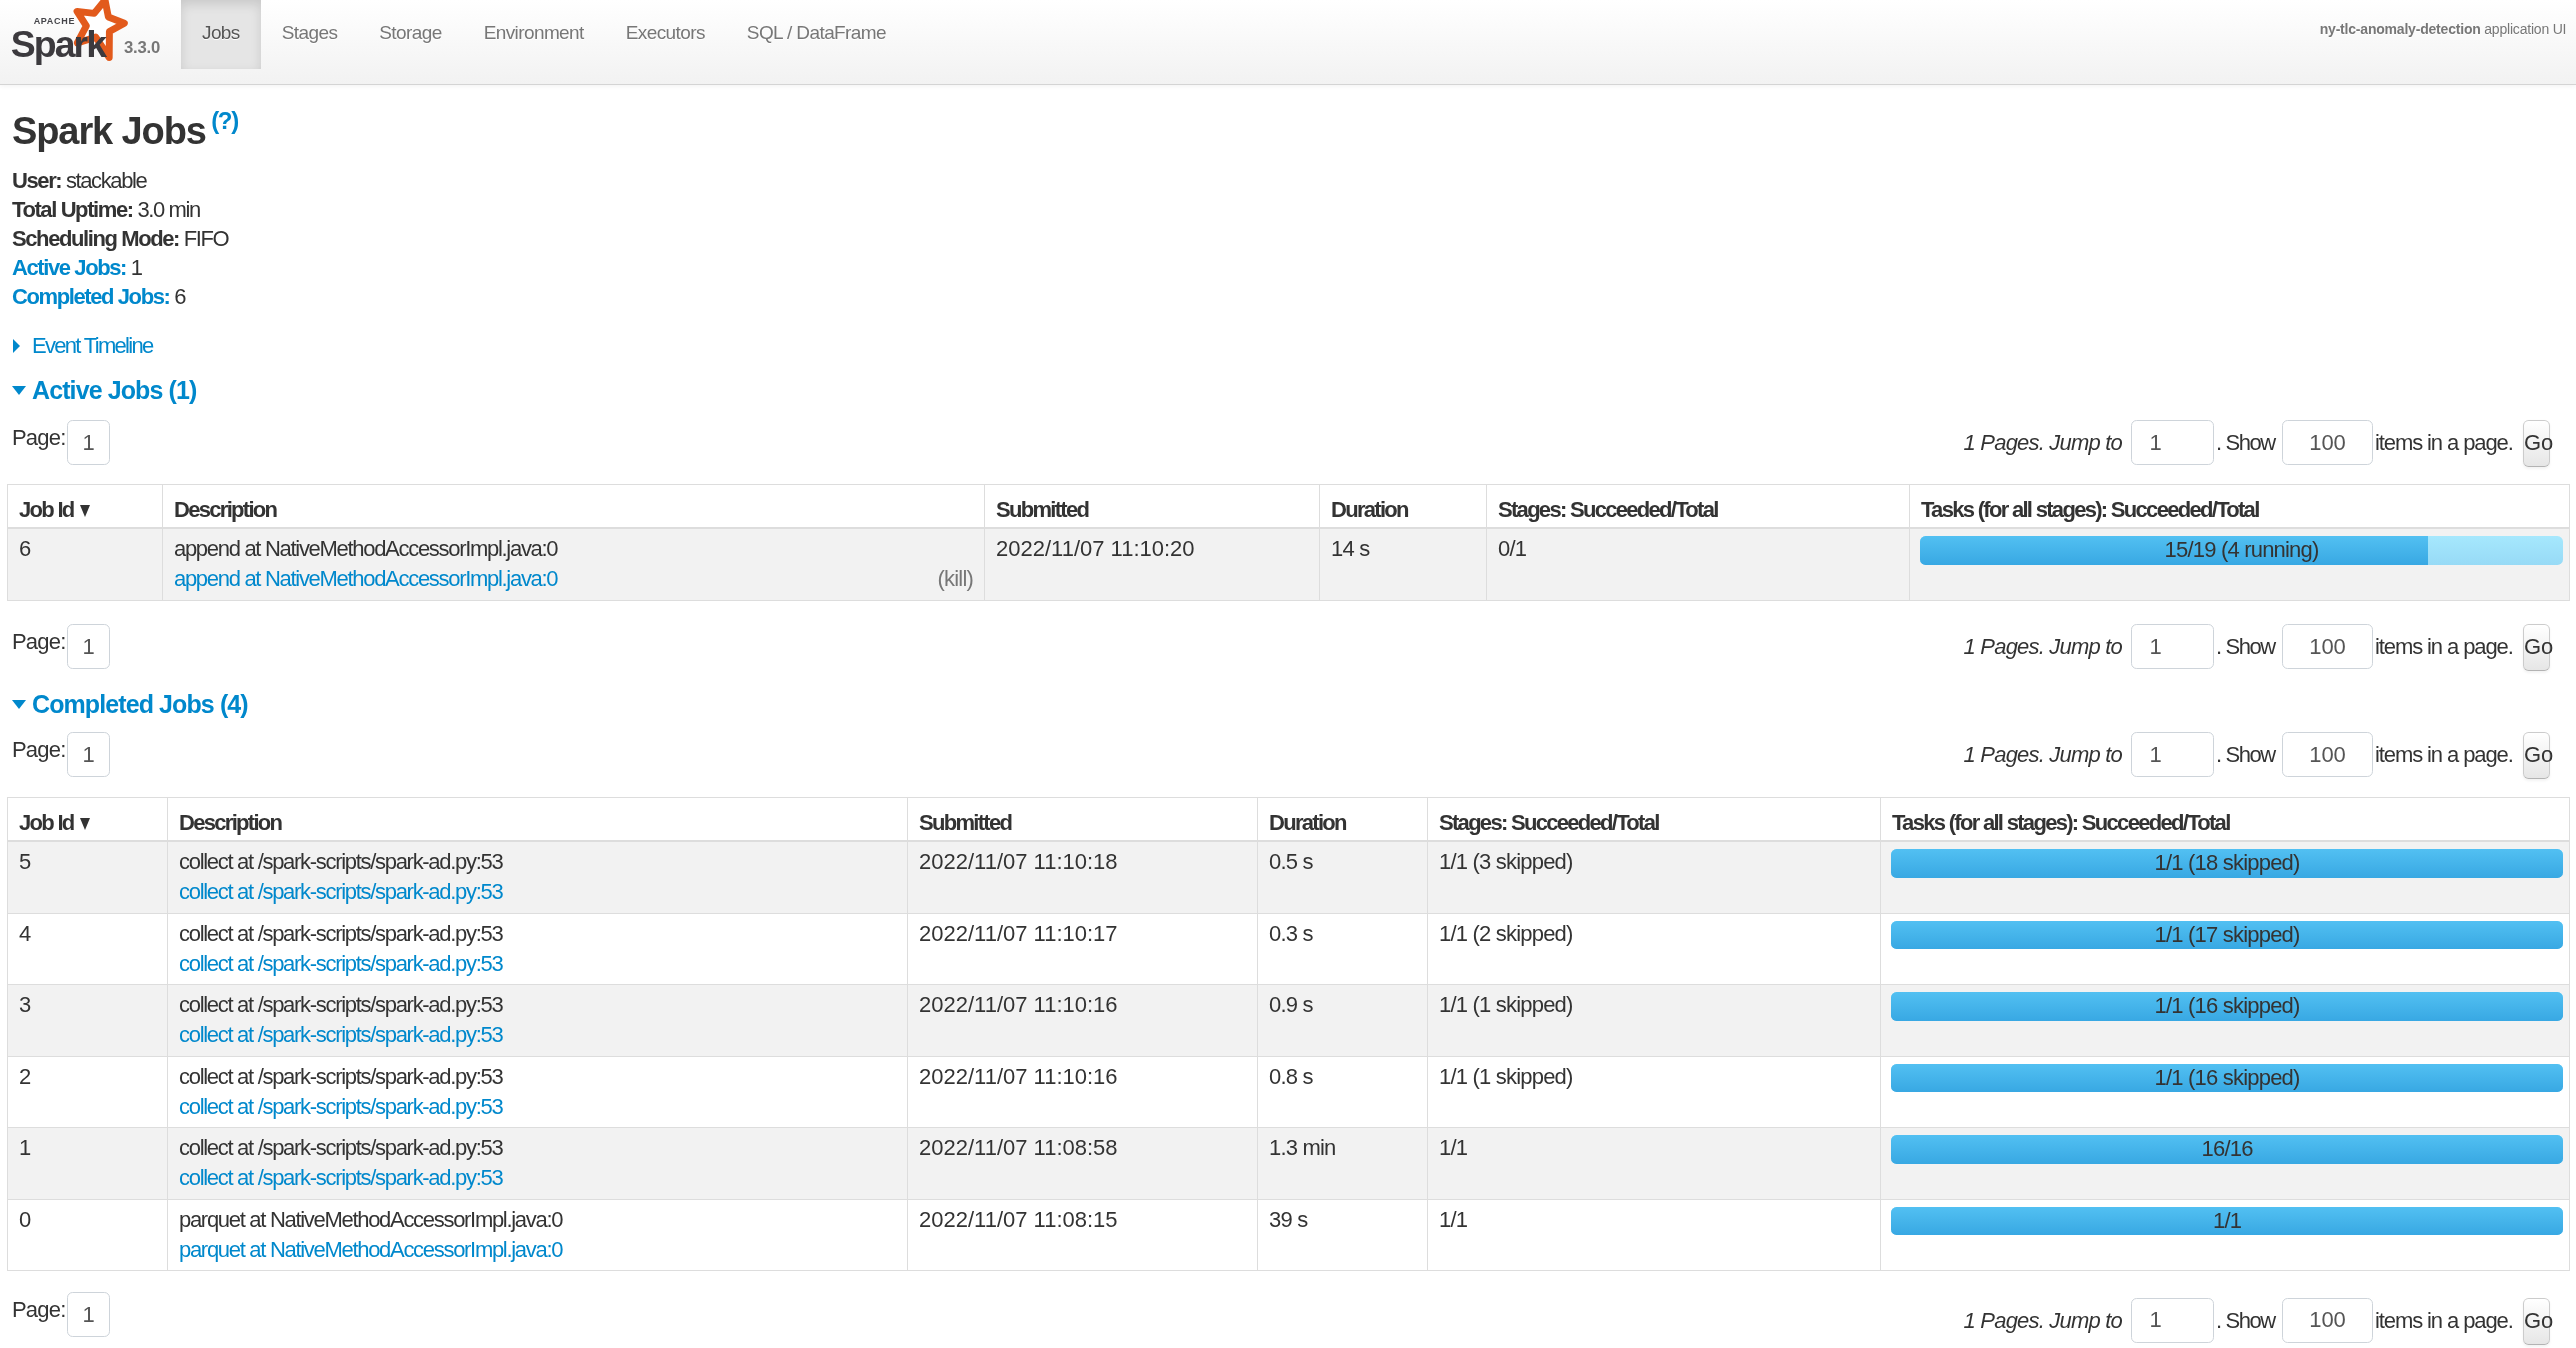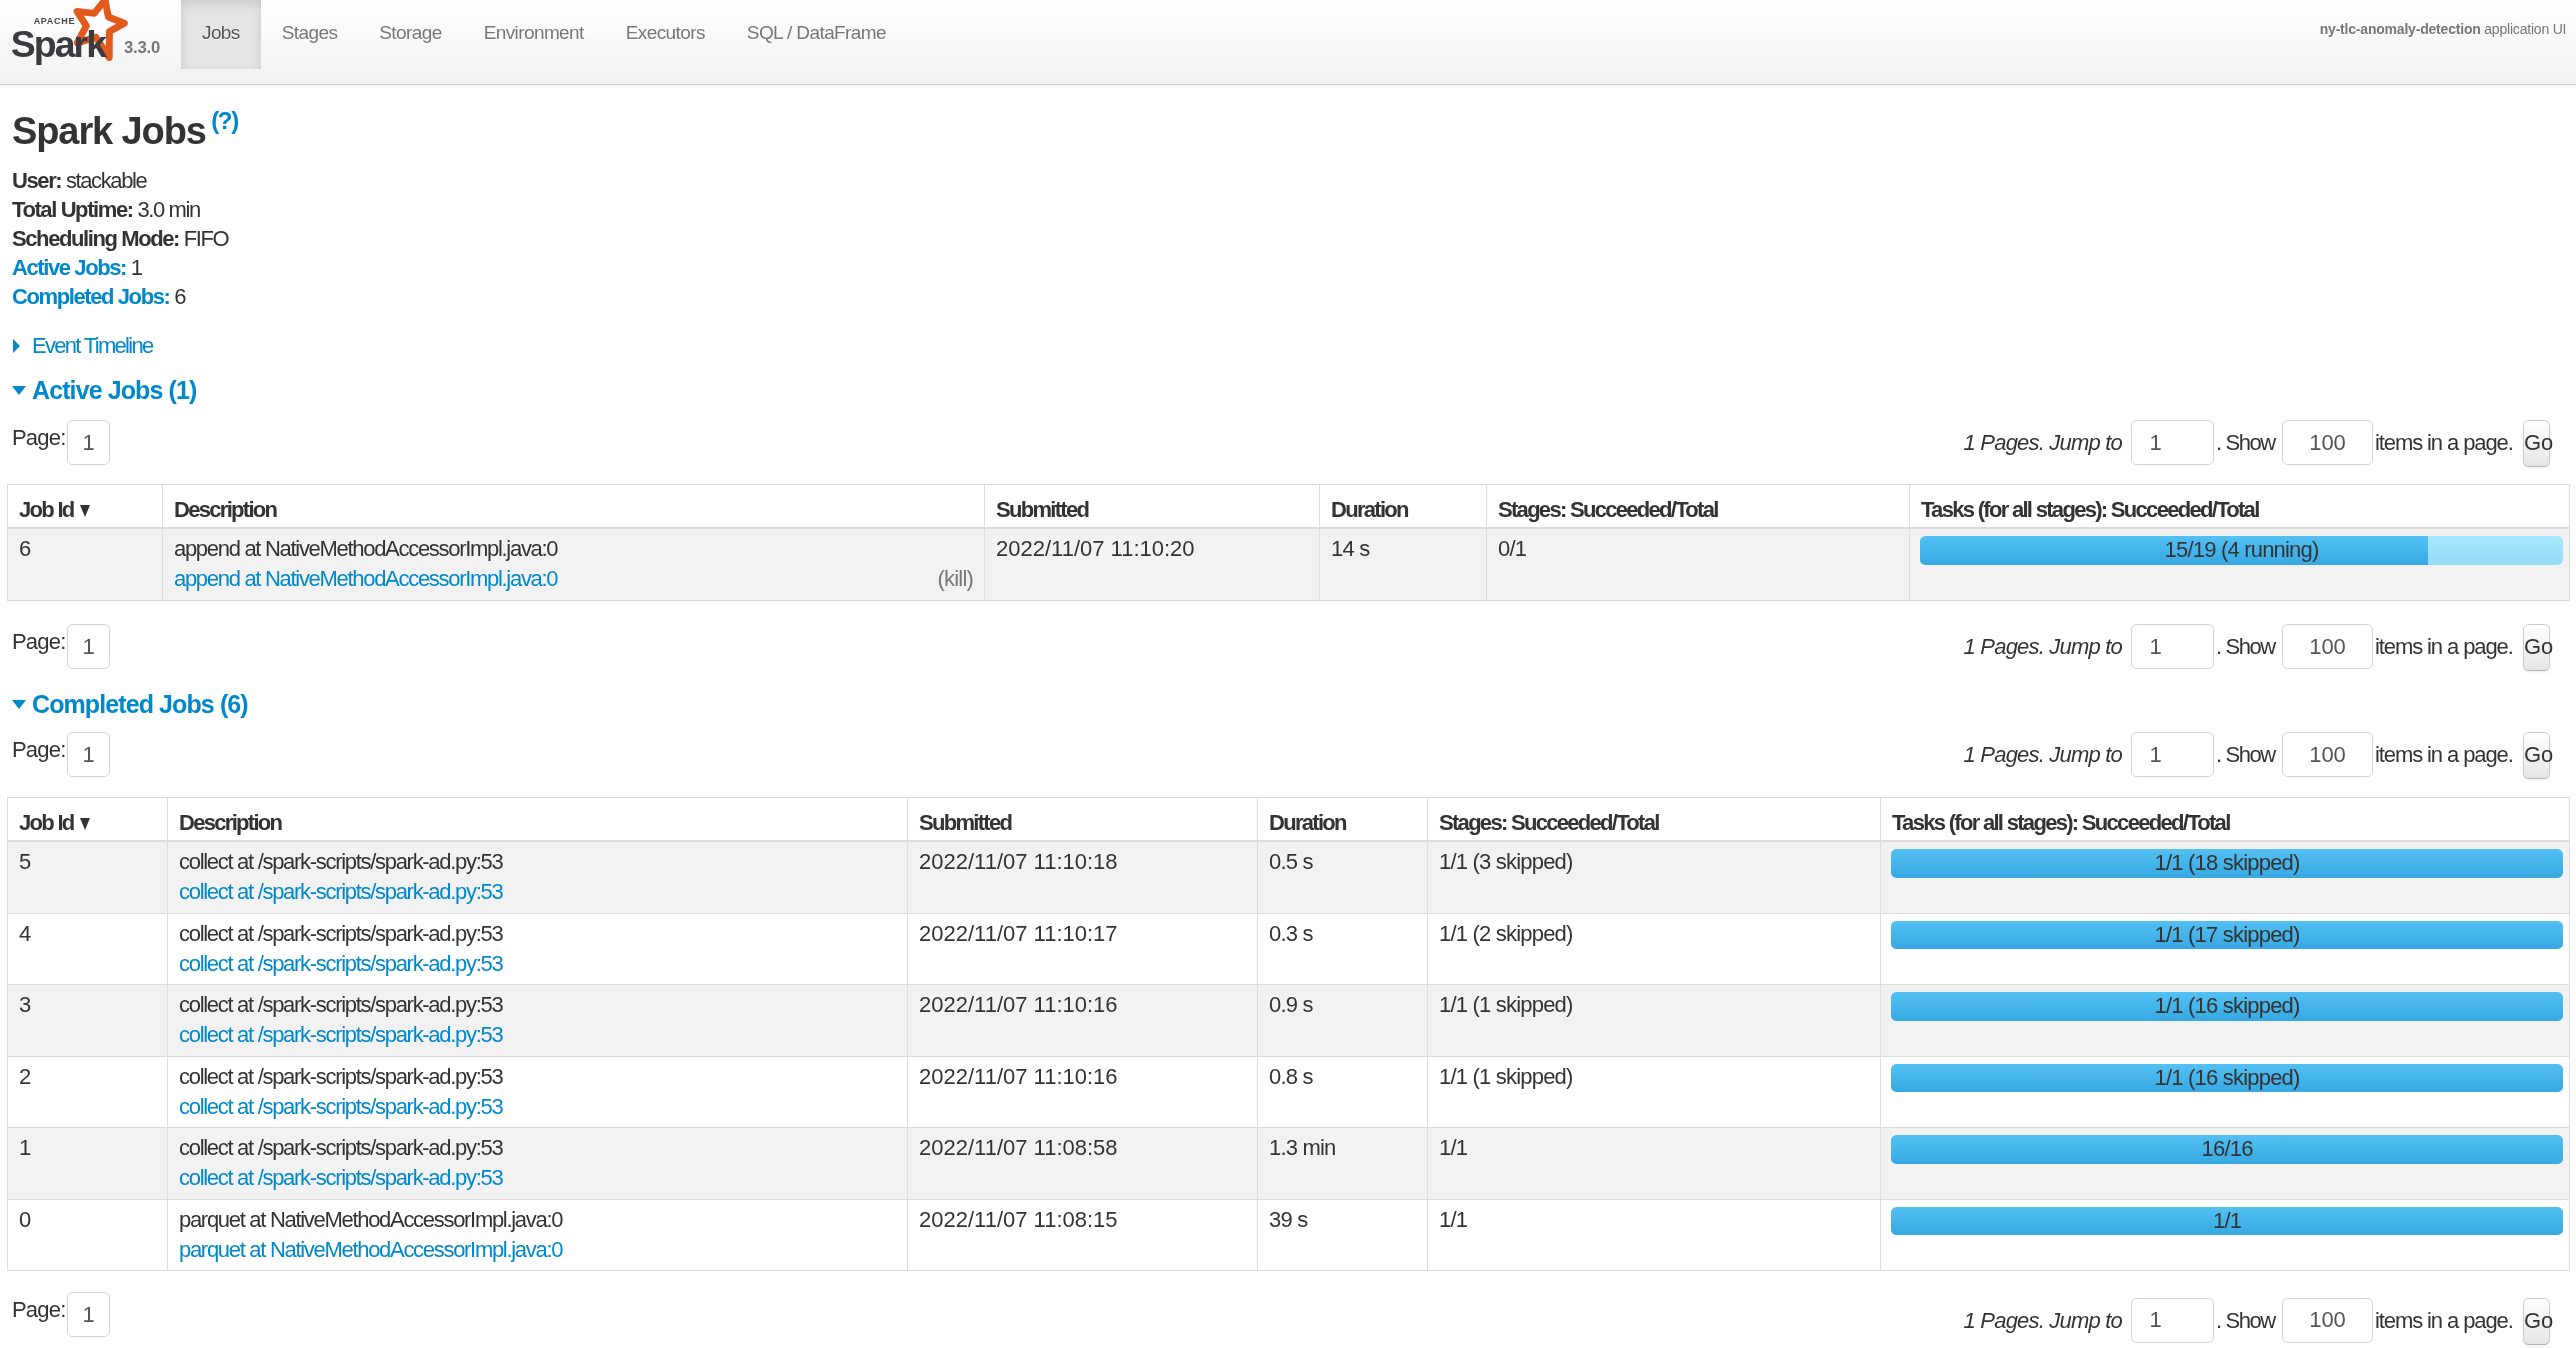--- a/index.html
+++ b/index.html
@@ -152,21 +152,21 @@
   <span class="rctl" style="top:0px">
     <span class="rtxt t1">1 Pages. Jump to</span>
     <input class="pin jin" value="1" style="">
     <span class="rtxt t2">. Show</span>
     <input class="pin sin" value="100" style="">
     <span class="rtxt t3">items in a page.</span>
     <span class="go">Go</span>
   </span>
 </div>
 
-<div class="h4" style="top:688px"><span class="arr-d"></span><a>Completed Jobs (6)</a></div>
+<div class="h4" style="top:688px"><span class="arr-d"></span><a>Completed Jobs (4)</a></div>
 
 <div class="prow" style="top:732px">
   <span class="plbl" style="top:2.8px">Page:</span>
   <input class="pin" style="left: 67px; top: 0px;" value="1">
   <span class="rctl" style="top:0px">
     <span class="rtxt t1">1 Pages. Jump to</span>
     <input class="pin jin" value="1" style="">
     <span class="rtxt t2">. Show</span>
     <input class="pin sin" value="100" style="">
     <span class="rtxt t3">items in a page.</span>

